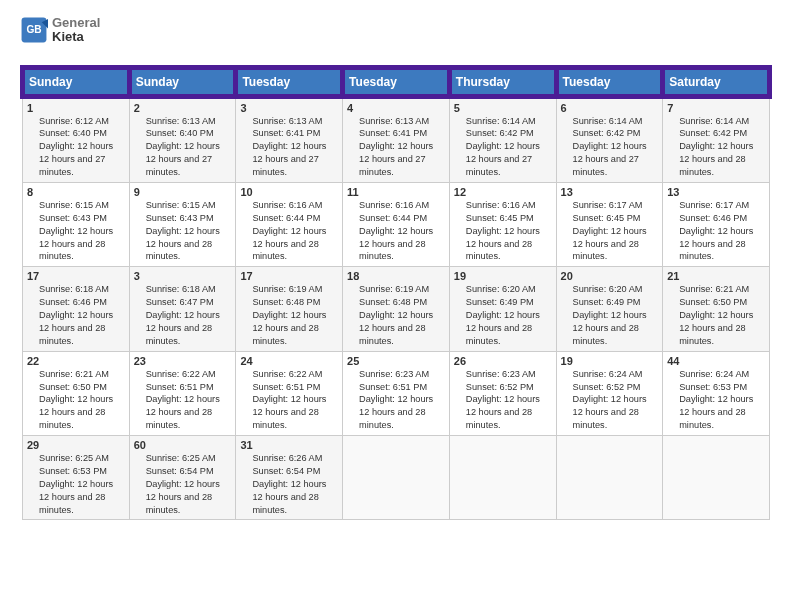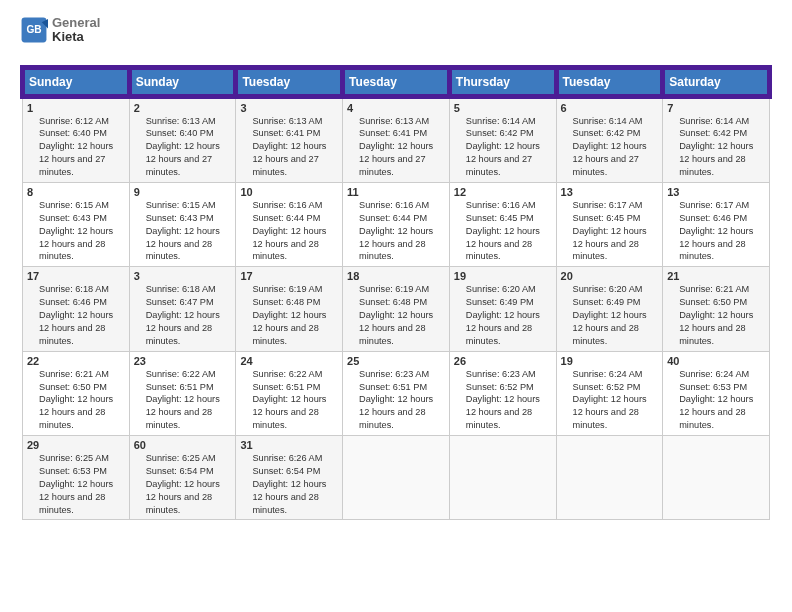--- a/index.html
+++ b/index.html
@@ -238,21 +238,21 @@
           </td>
           <td>
             <span class="day-num">26</span>
             <div class="day-info">Sunrise: 6:23 AM<br>Sunset: 6:52 PM<br>Daylight: 12 hours<br>12 hours and 28 minutes.</div>
           </td>
           <td>
             <span class="day-num">19</span>
             <div class="day-info">Sunrise: 6:24 AM<br>Sunset: 6:52 PM<br>Daylight: 12 hours<br>12 hours and 28 minutes.</div>
           </td>
           <td>
-            <span class="day-num">40</span>
+            <span class="day-num">44</span>
             <div class="day-info">Sunrise: 6:24 AM<br>Sunset: 6:53 PM<br>Daylight: 12 hours<br>12 hours and 28 minutes.</div>
           </td>
         </tr>
         <tr>
           <td>
             <span class="day-num">29</span>
             <div class="day-info">Sunrise: 6:25 AM<br>Sunset: 6:53 PM<br>Daylight: 12 hours<br>12 hours and 28 minutes.</div>
           </td>
           <td>
             <span class="day-num">60</span>

